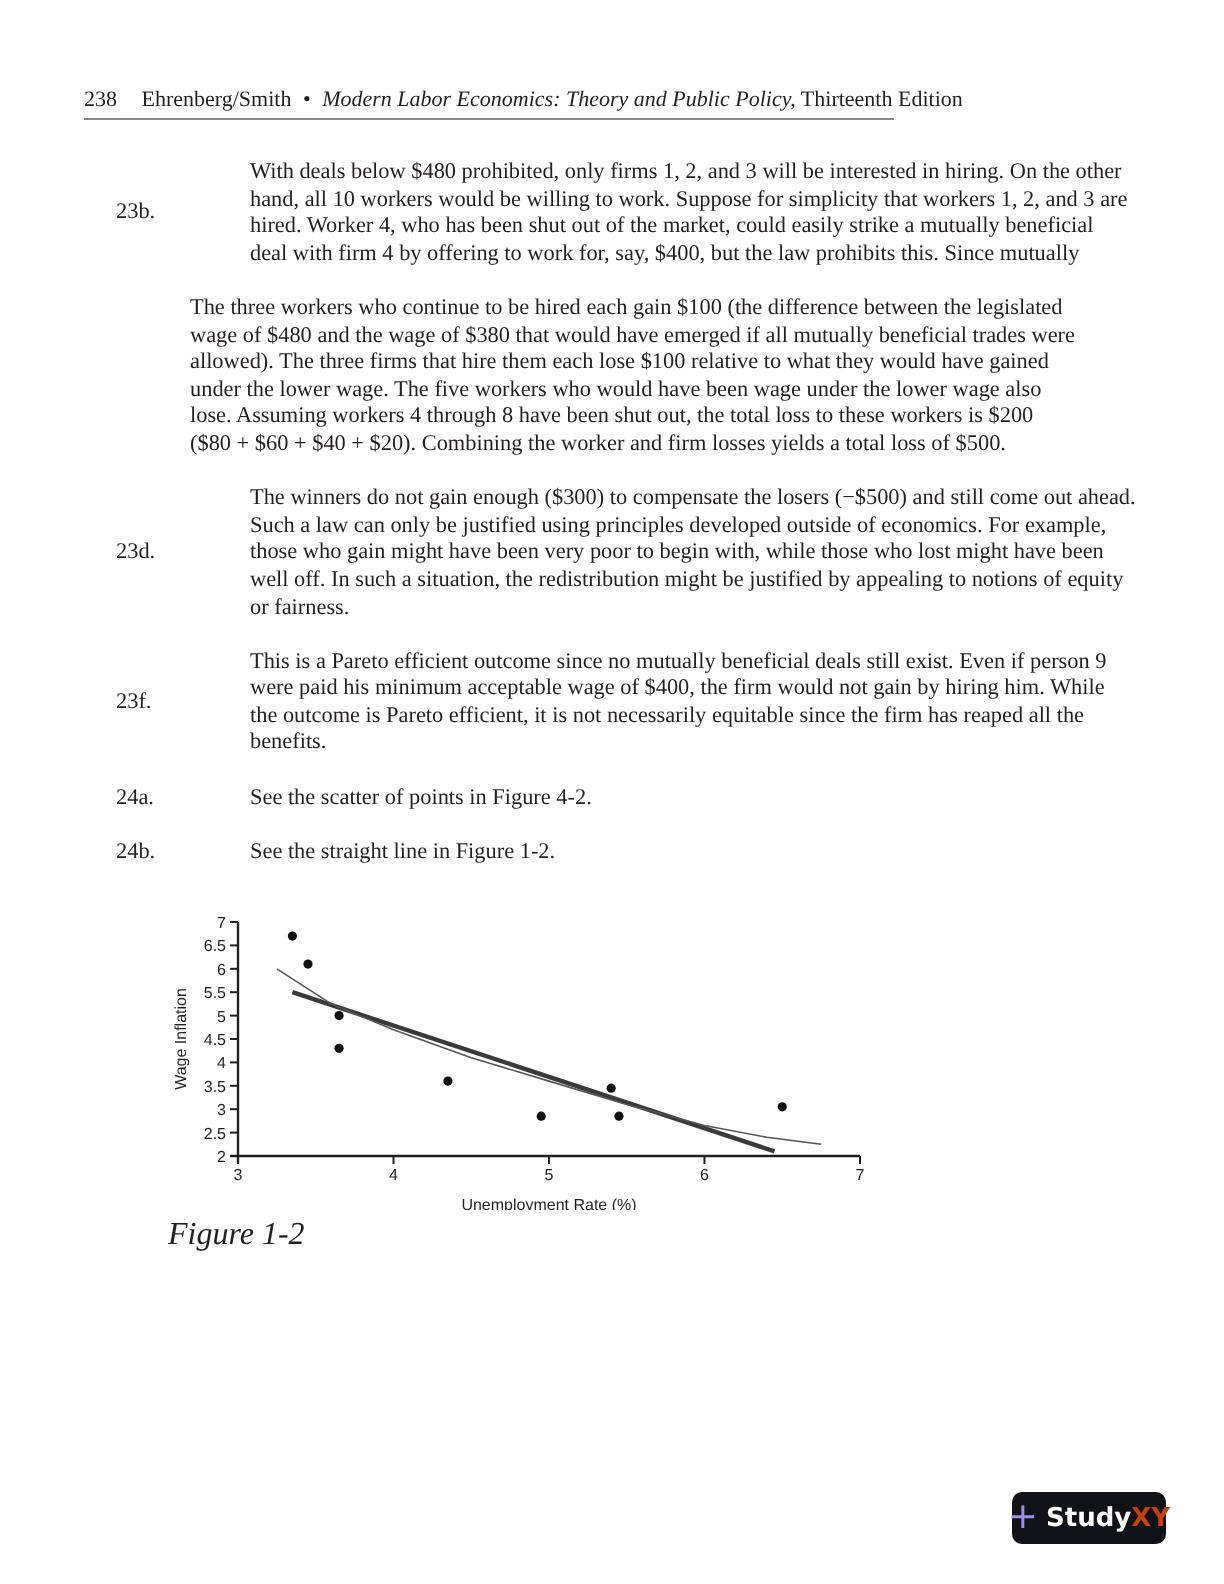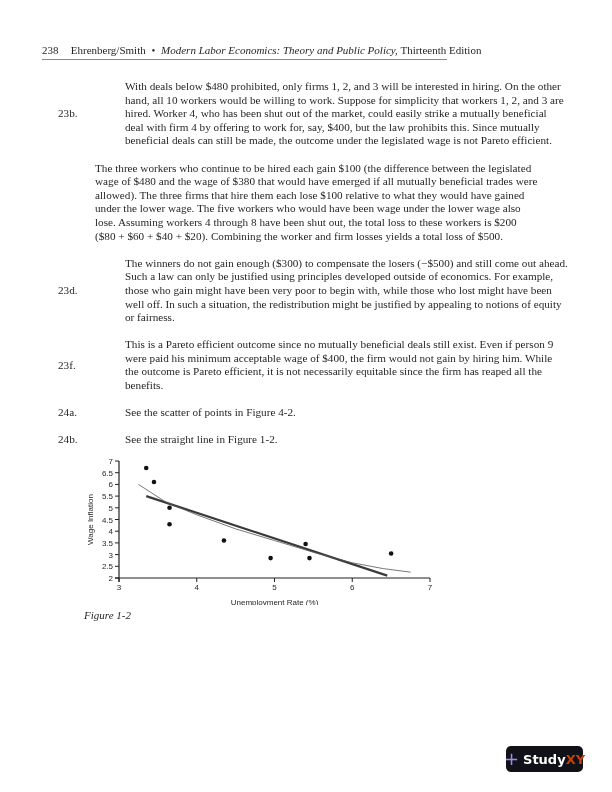--- a/index.html
+++ b/index.html
@@ -8,21 +8,21 @@
   .header { position: absolute; left: 42px; top: 44px; width: 404px; font-size: 11px; white-space: nowrap; }
   .header .pg { display: inline-block; width: 26px; }
   .header .dot { margin: 0 3px; }
   .rule { position: absolute; left: 42px; top: 59px; width: 405px; height: 1px; background: #8a8a8a; }
   .content { position: absolute; left: 58px; top: 80px; width: 520px; font-size: 11.2px; line-height: 13.6px; }
   .item { display: flex; margin-bottom: 13.6px; align-items: center; }
   .item .lab { width: 30px; flex: none; }
   .item .txt { flex: 1; margin-left: 37px; }
   .item .txt p { margin: 0; white-space: nowrap; }
   .chart { position: absolute; left: 80px; top: 455px; width: 360px; height: 150px; }
-  .fig { position: absolute; left: 84px; top: 609px; font-size: 11px; font-style: italic; }
+  .fig { position: absolute; left: 84px; top: 609px; font-size: 16px; font-style: italic; }
   .brand { position: absolute; left: 506px; top: 746px; width: 77px; height: 26px; background: #111118;
            border-radius: 5px; display: flex; align-items: center; justify-content: center;
            font-family: "DejaVu Sans", sans-serif; font-weight: bold; font-size: 13px; color: #ffffff; }
   .brand .plus { color: #9b8ef0; font-weight: normal; font-size: 18px; margin-right: 4px; line-height: 1; }
   .brand .xy { color: #c2410c; }
   svg text { font-family: "Liberation Sans", sans-serif; }
 </style>
 </head>
 <body>
 
@@ -36,21 +36,20 @@
 <div class="rule"></div>
 
 <div class="content" id="content">
     <div class="item">
       <div class="lab">23b.</div>
       <div class="txt">
         <p><span>With deals below $480 prohibited, only firms 1, 2, and 3 will be interested in hiring. On the other</span></p>
         <p><span>hand, all 10 workers would be willing to work. Suppose for simplicity that workers 1, 2, and 3 are</span></p>
         <p><span>hired. Worker 4, who has been shut out of the market, could easily strike a mutually beneficial</span></p>
         <p><span>deal with firm 4 by offering to work for, say, $400, but the law prohibits this. Since mutually</span></p>
-        <p><span>beneficial deals can still be made, the outcome under the legislated wage is not Pareto efficient.</span></p>
       </div>
     </div>
     <div class="item">
       <div class="txt">
         <p><span>The three workers who continue to be hired each gain $100 (the difference between the legislated</span></p>
         <p><span>wage of $480 and the wage of $380 that would have emerged if all mutually beneficial trades were</span></p>
         <p><span>allowed). The three firms that hire them each lose $100 relative to what they would have gained</span></p>
         <p><span>under the lower wage. The five workers who would have been wage under the lower wage also</span></p>
         <p><span>lose. Assuming workers 4 through 8 have been shut out, the total loss to these workers is $200</span></p>
         <p><span>($80 + $60 + $40 + $20). Combining the worker and firm losses yields a total loss of $500.</span></p>

